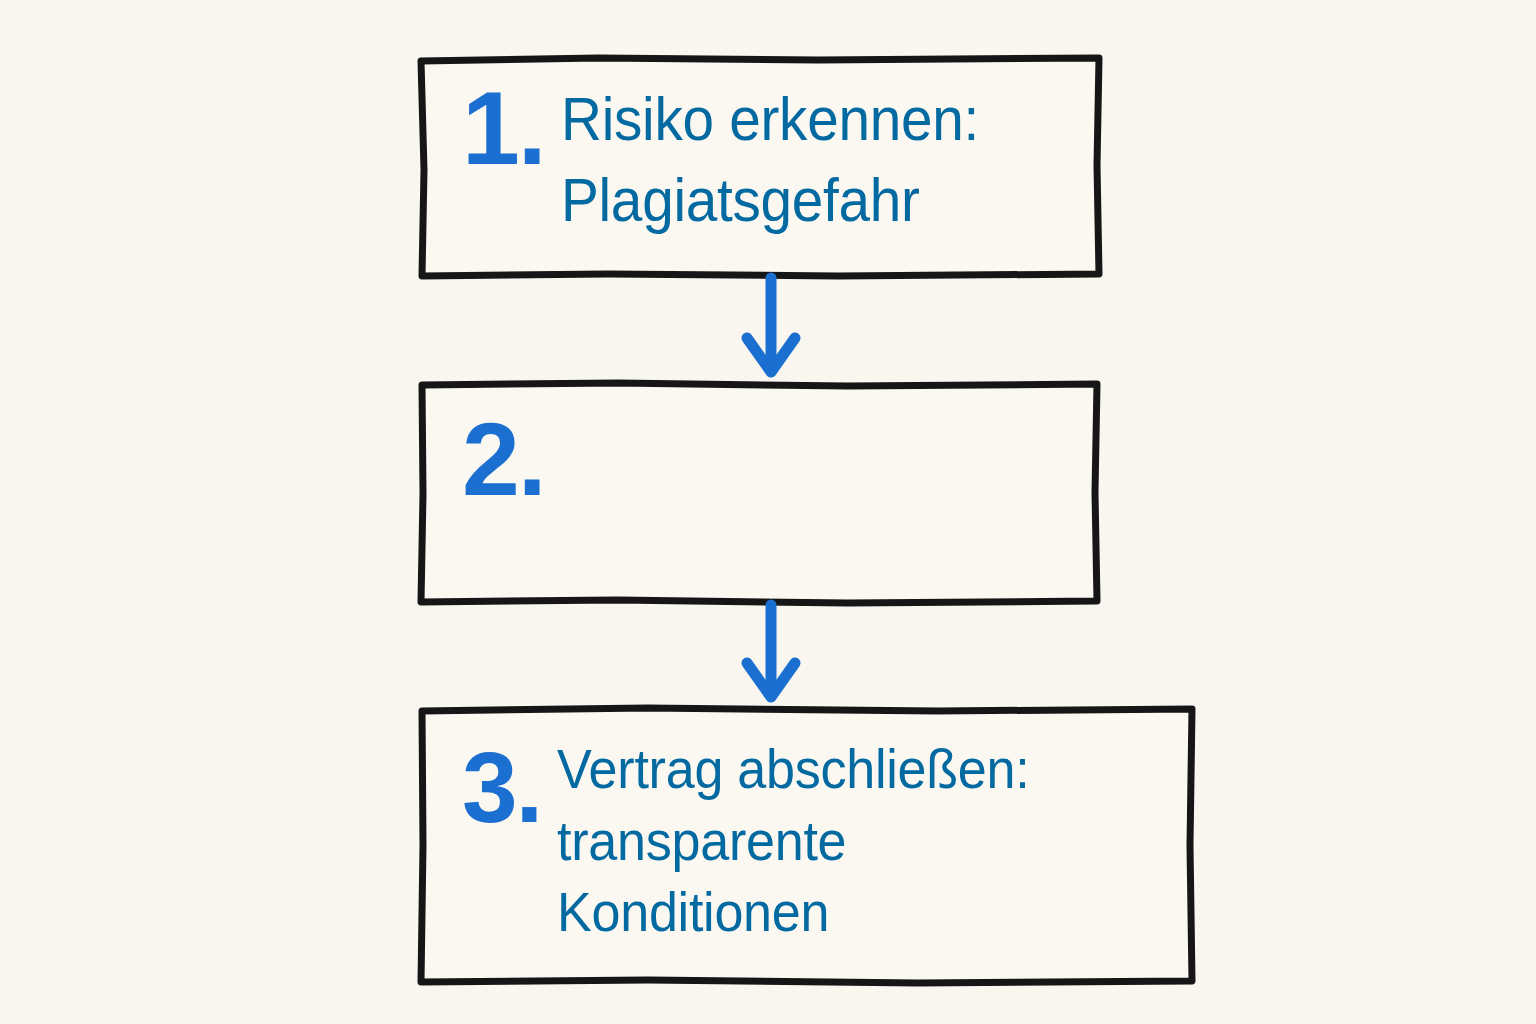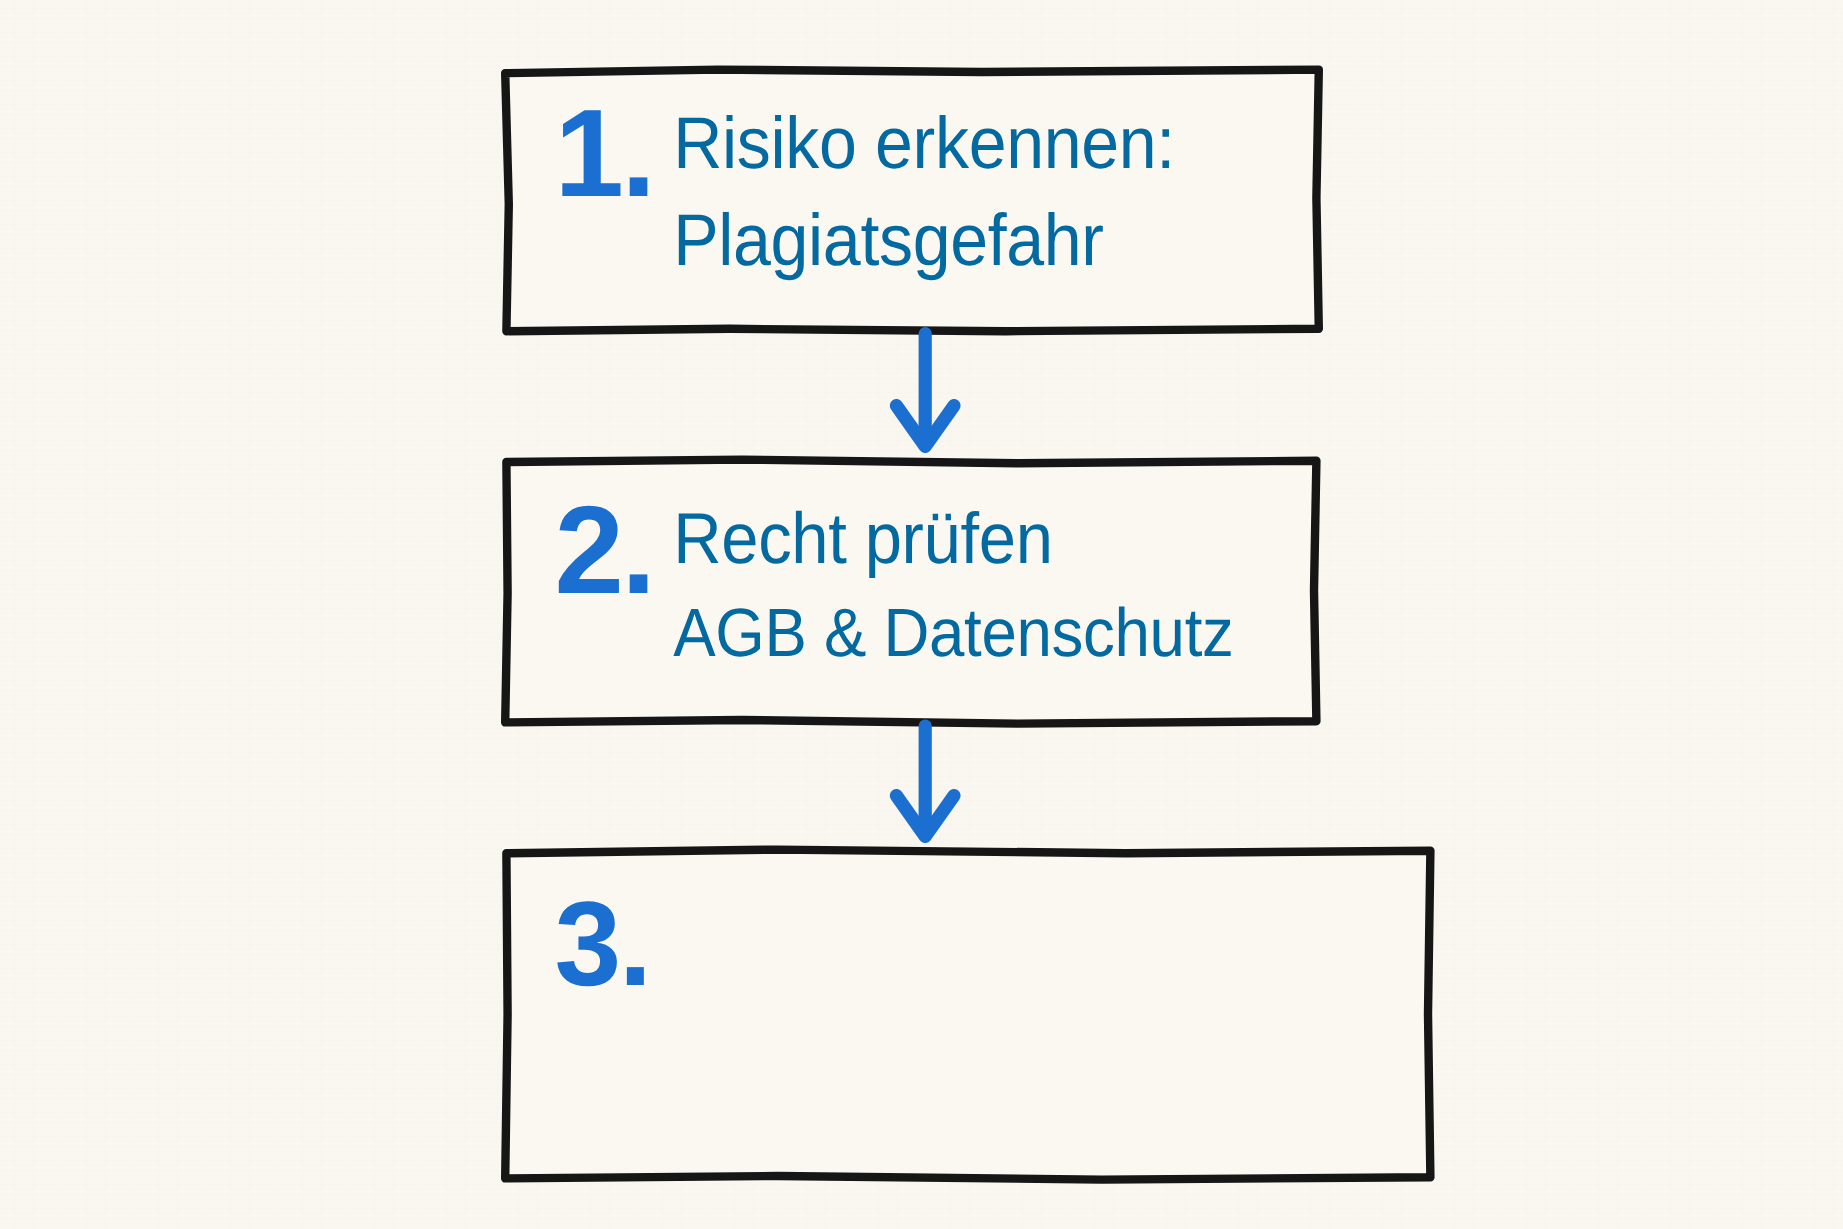--- a/index.html
+++ b/index.html
@@ -125,40 +125,41 @@
   </div>
 
   <div class="step-box" id="box-2">
     <div class="frame">
       <svg viewBox="0 0 682 225" preserveAspectRatio="none" aria-hidden="true">
         <path d="M4,5 L200,3 L430,6 L679,4 L677,112 L679,221 L430,223 L200,220 L3,222 L5,114 Z" fill="none" stroke="#161616" stroke-width="7" stroke-linejoin="round" stroke-linecap="round"></path>
       </svg>
     </div>
     <div class="step-inner">
       <div class="step-number">2.</div>
-      <div class="step-lines">
-        <div class="step-line l1">Recht prüfen</div>
-        <div class="step-line l2">AGB &amp; Datenschutz</div>
-      </div>
     </div>
   </div>
 
   <div class="flow-arrow" id="arrow-2">
     <svg width="62" height="104" viewBox="0 0 62 104" aria-hidden="true">
       <g fill="none" stroke="#1b6fd0" stroke-width="11" stroke-linecap="round" stroke-linejoin="round">
         <line x1="31" y1="2" x2="31" y2="90"></line>
         <polyline points="7,60 31,94 55,60"></polyline>
       </g>
     </svg>
   </div>
 
   <div class="step-box" id="box-3">
     <div class="frame">
       <svg viewBox="0 0 777 280" preserveAspectRatio="none" aria-hidden="true">
         <path d="M4,6 L230,3 L520,6 L774,4 L772,140 L774,276 L500,278 L230,275 L3,277 L5,140 Z" fill="none" stroke="#161616" stroke-width="7" stroke-linejoin="round" stroke-linecap="round"></path>
       </svg>
     </div>
     <div class="step-inner">
       <div class="step-number">3.</div>
+      <div class="step-lines">
+        <div class="step-line l1">Vertrag abschließen:</div>
+        <div class="step-line l2">transparente</div>
+        <div class="step-line l3">Konditionen</div>
+      </div>
     </div>
   </div>
 
 </div>
 
 </body></html>

